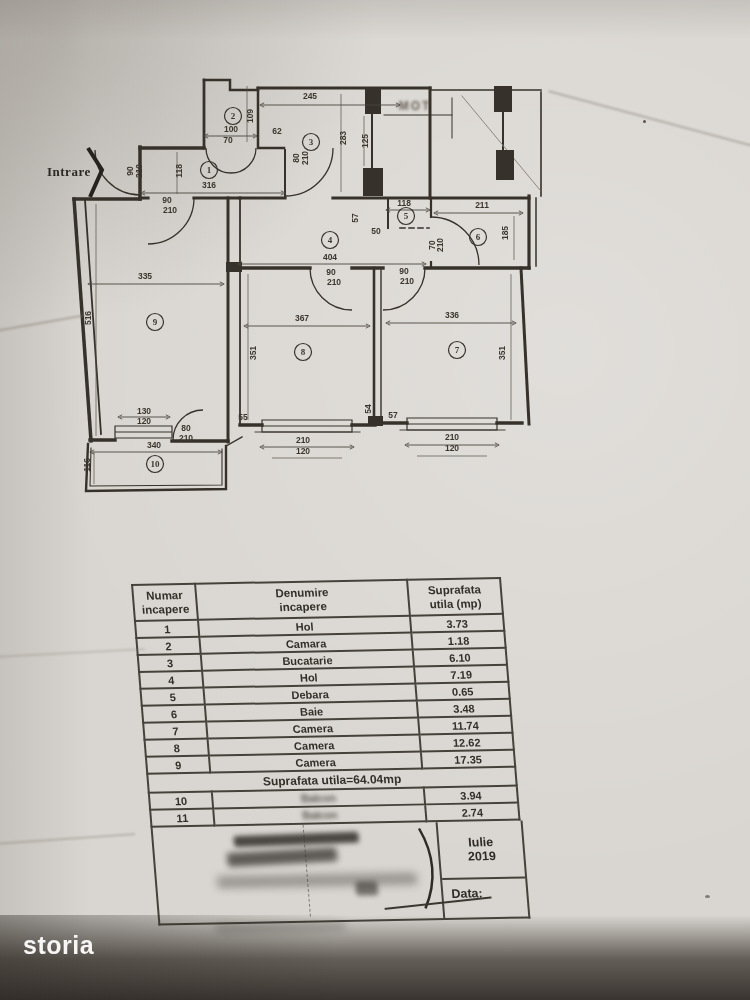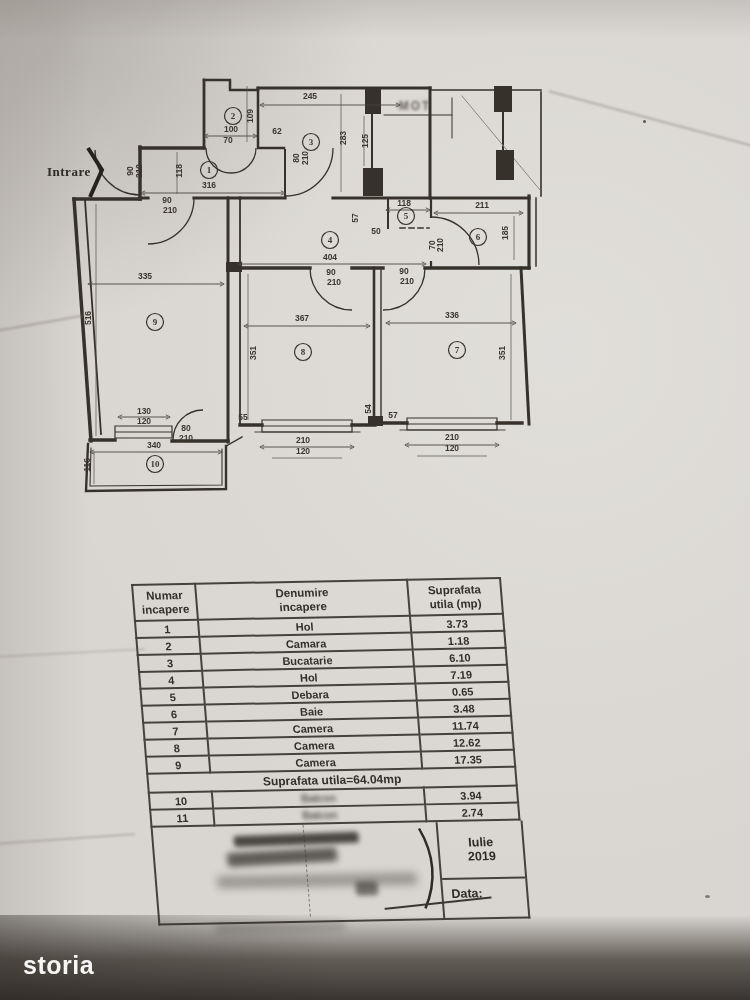--- a/index.html
+++ b/index.html
@@ -45,21 +45,21 @@
   .cr1{left:545px;top:118px;width:215px;transform:rotate(15deg);}
   .cr2{left:-5px;top:322px;width:92px;transform:rotate(-10deg);}
   .cr3{left:-5px;top:838px;width:140px;transform:rotate(-4deg);opacity:.8;}
   .cr4{left:-5px;top:652px;width:150px;transform:rotate(-3deg);opacity:.6;}
   .speck{position:absolute;background:#5a554c;border-radius:50%;}
   .sp1{left:643px;top:120px;width:3px;height:3px;}
   .sp2{left:705px;top:895px;width:5px;height:3px;opacity:.7;}
   .bottom-shade{position:absolute;left:0;top:915px;width:750px;height:85px;pointer-events:none;background:
     linear-gradient(to right, rgba(40,36,31,.38), rgba(40,36,31,0) 45%),
     linear-gradient(to bottom, rgba(66,60,53,0) 0%, rgba(66,60,53,.78) 52%, rgba(52,47,42,.97) 100%);}
-  .watermark{position:absolute;left:23px;top:951px;font:700 25px "Liberation Sans",sans-serif;
+  .watermark{position:absolute;left:23px;top:931px;font:700 25px "Liberation Sans",sans-serif;
     color:#f7f6f4;letter-spacing:.5px;z-index:5;}
 </style>
 </head>
 <body>
 
 <div class="photo">
   <div class="shading"></div>
 
   <svg class="plan" width="750" height="520" viewBox="0 0 750 520">
     <defs>

